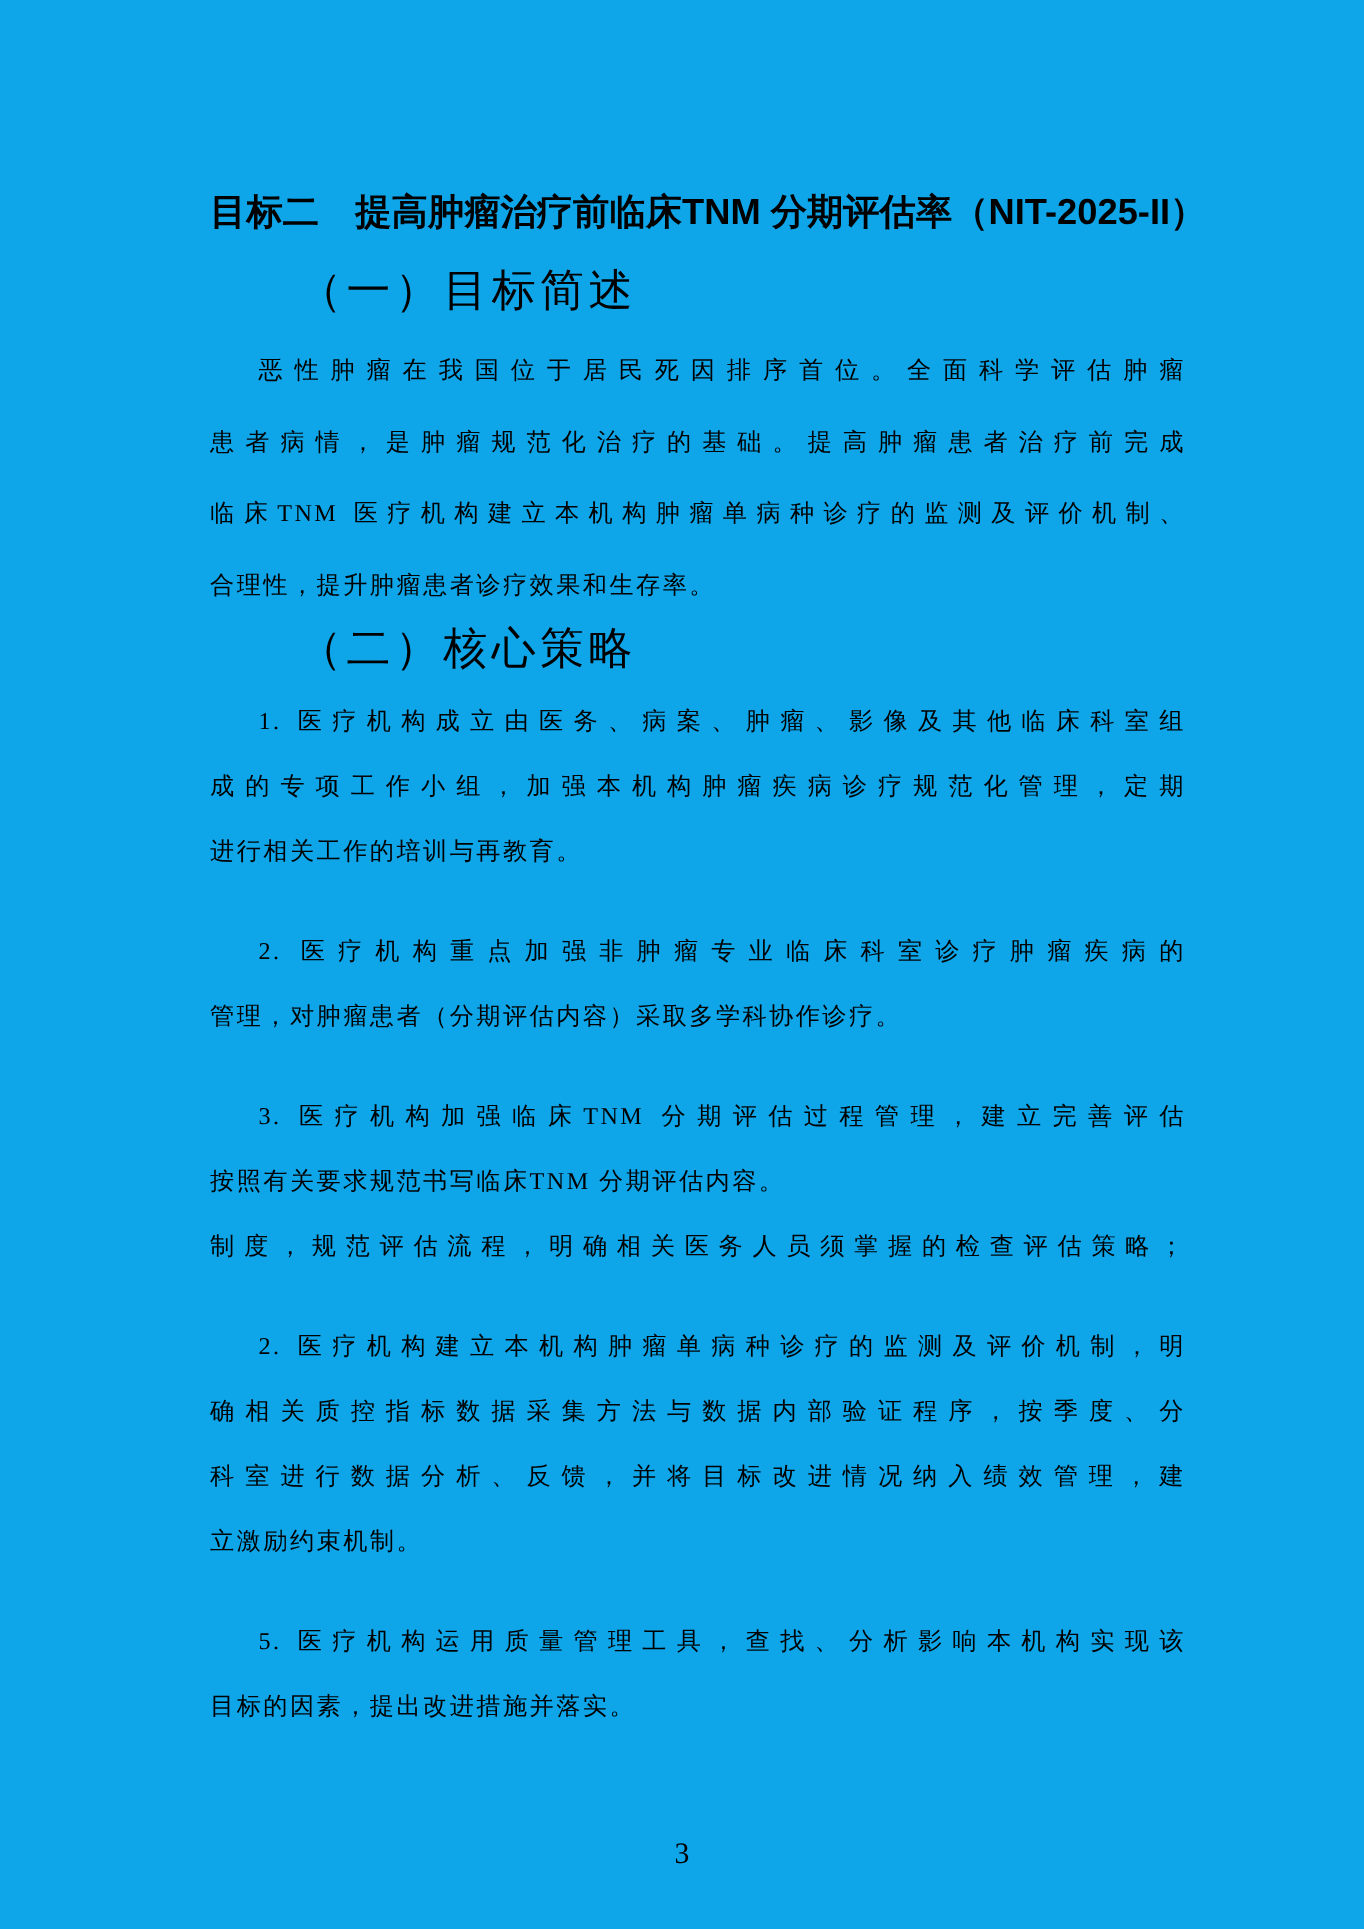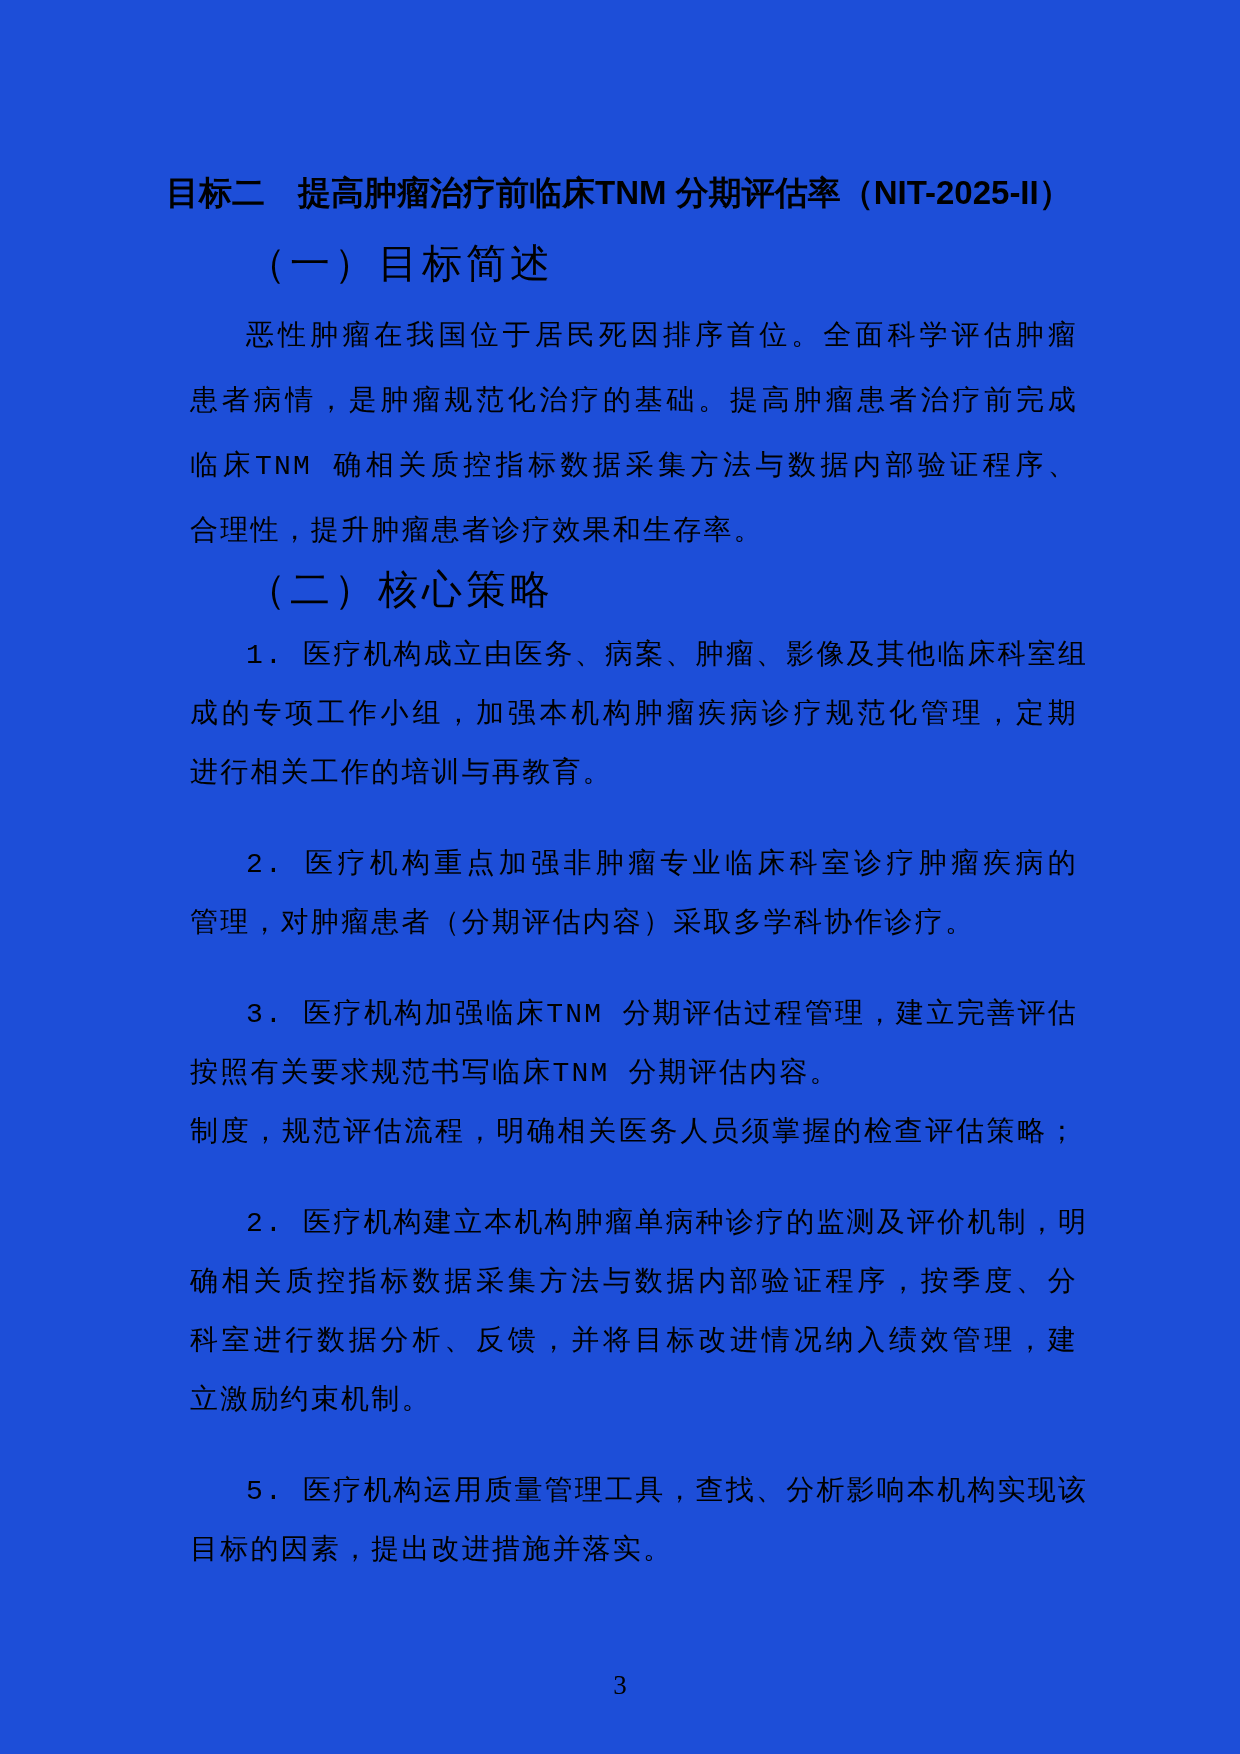--- a/index.html
+++ b/index.html
@@ -4,24 +4,25 @@
 <style>
   html, body {
     margin: 0;
     padding: 0;
     background: #ffffff;
   }
   .page {
     position: relative;
     width: 1240px;
     height: 1754px;
-    background: #1d4ed8;
+    background: #0ea5e9;
     color: #000000;
     overflow: hidden;
     box-sizing: border-box;
+    padding-left: 25px;
   }
   .content {
     padding: 162px 162px 0 166px;
   }
   .doc-title {
     margin: 8px 0 0 0;
     font-family: "Liberation Sans", "DejaVu Sans", sans-serif;
     font-weight: 700;
     font-size: 33px;
     line-height: 46px;
@@ -34,24 +35,23 @@
     line-height: 48px;
     letter-spacing: 4px;
     text-indent: 2em;
     margin-top: 2px;
     white-space: nowrap;
   }
   #sections .subheading:first-child {
     margin-top: 24px;
   }
   .para {
-    font-family: Liberation Mono, monospace;
-    font-size: 28px;
+    font-family: Liberation Serif, serif;
+    font-size: 22px;
     letter-spacing: 2.2px;
-    margin-left: 24px;
   }
   #sections > .para.intro { margin-top: 16px; }
   #sections > .para.item  { margin-top: 32px; }
   #sections > .subheading + .para.item { margin-top: 12px; }
   .para.intro .line { line-height: 65px; }
   .para.item  .line { line-height: 59px; }
   .line {
     text-align: justify;
     text-align-last: justify;
     white-space: nowrap;
@@ -76,21 +76,21 @@
 <body>
 
 <div class="page">
   <div class="content">
     <h1 class="doc-title">目标二　提高肿瘤治疗前临床TNM 分期评估率（NIT-2025-II）</h1>
     <div id="sections">
         <div class="subheading">（一）目标简述</div>
         <div class="para intro">
           <div class="line first">恶性肿瘤在我国位于居民死因排序首位。全面科学评估肿瘤</div>
           <div class="line">患者病情，是肿瘤规范化治疗的基础。提高肿瘤患者治疗前完成</div>
-          <div class="line">临床TNM 确相关质控指标数据采集方法与数据内部验证程序、</div>
+          <div class="line">临床TNM 医疗机构建立本机构肿瘤单病种诊疗的监测及评价机制、</div>
           <div class="line last">合理性，提升肿瘤患者诊疗效果和生存率。</div>
         </div>
         <div class="subheading">（二）核心策略</div>
         <div class="para item">
           <div class="line first">1. 医疗机构成立由医务、病案、肿瘤、影像及其他临床科室组</div>
           <div class="line">成的专项工作小组，加强本机构肿瘤疾病诊疗规范化管理，定期</div>
           <div class="line last">进行相关工作的培训与再教育。</div>
         </div>
         <div class="para item">
           <div class="line first">2. 医疗机构重点加强非肿瘤专业临床科室诊疗肿瘤疾病的</div>

